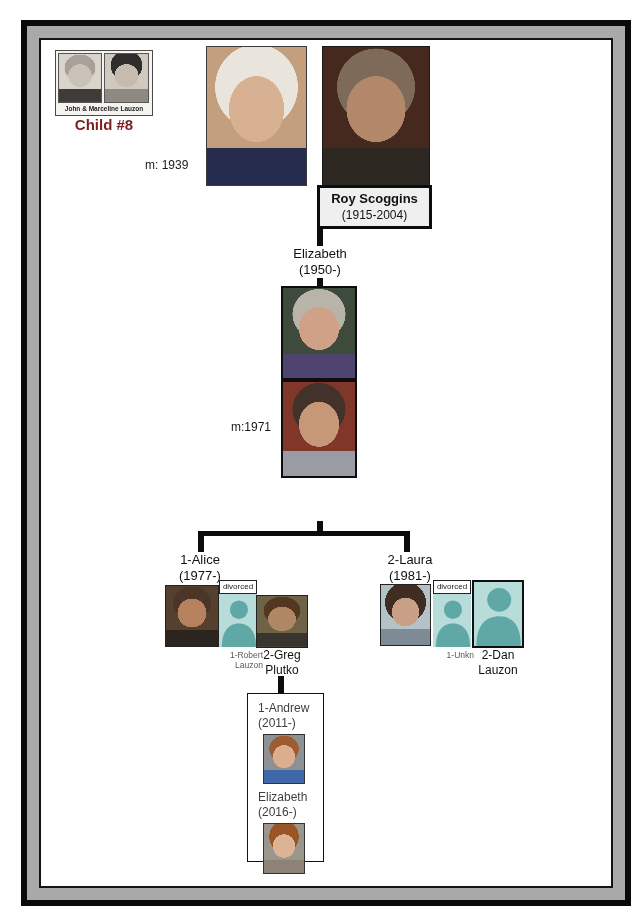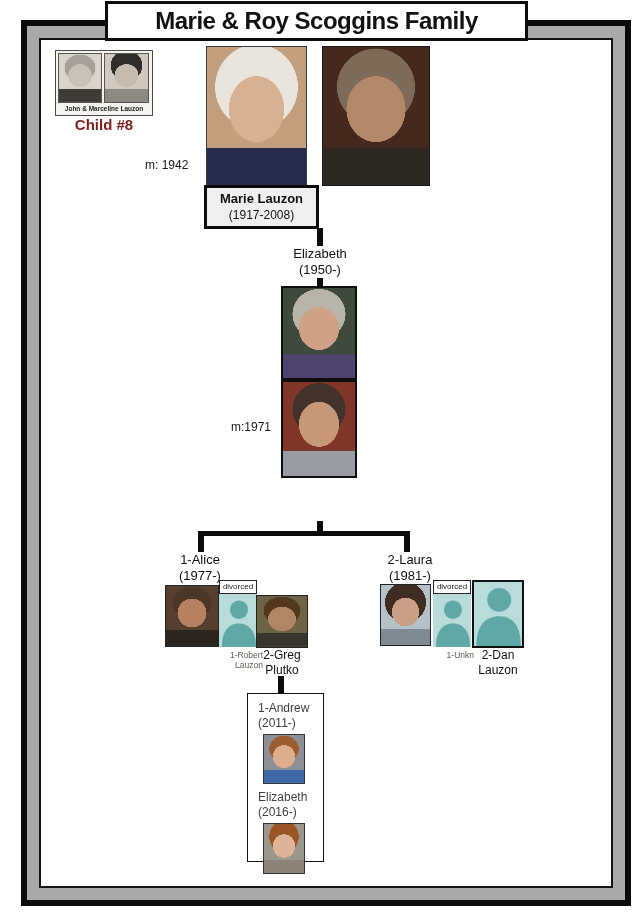--- a/index.html
+++ b/index.html
@@ -91,38 +91,35 @@
 </style>
 </head>
 <body>
 
 <div id="page">
 
   <div id="frame">
     <div id="panel"></div>
   </div>
 
-  <div id="title-box">
-    <span>Marie &amp; Roy Scoggins Family</span>
-  </div>
 
   <div class="abs" id="gp-box">
     <div class="photo" id="john-photo"></div>
     <div class="photo" id="marceline-photo"></div>
     <div id="gp-caption">John &amp; Marceline Lauzon</div>
   </div>
   <div class="abs" id="child8-label">Child #8</div>
 
-  <div class="abs m-label" id="m1942">m: 1942</div>
+  <div class="abs m-label" id="m1942">m: 1939</div>
   <div class="photo" id="marie-photo"></div>
   <div class="photo" id="roy-photo"></div>
 
-  <div class="name-box" id="marie-name-box">
-    <span class="nm">Marie Lauzon</span>
-    <span class="yr">(1917-2008)</span>
+  <div class="name-box" id="roy-name-box">
+    <span class="nm">Roy Scoggins</span>
+    <span class="yr">(1915-2004)</span>
   </div>
 
   <div class="line" style="left:317px;top:228px;width:6px;height:18px;"></div>
 
   <div class="abs center-label" id="eliz1-label">
     <div>Elizabeth</div>
     <div>(1950-)</div>
   </div>
 
   <div class="line" style="left:317px;top:278px;width:6px;height:10px;"></div>

